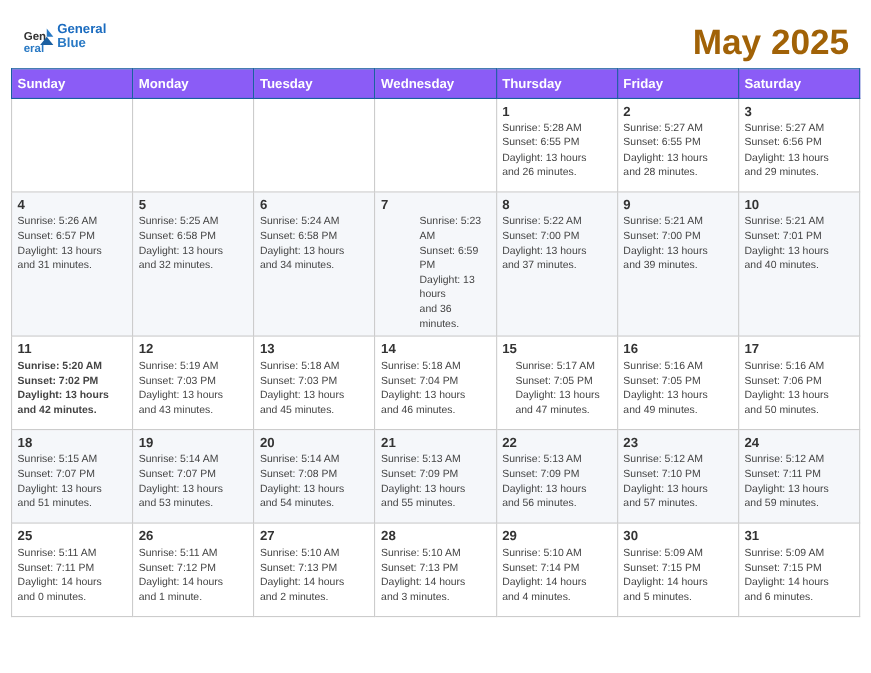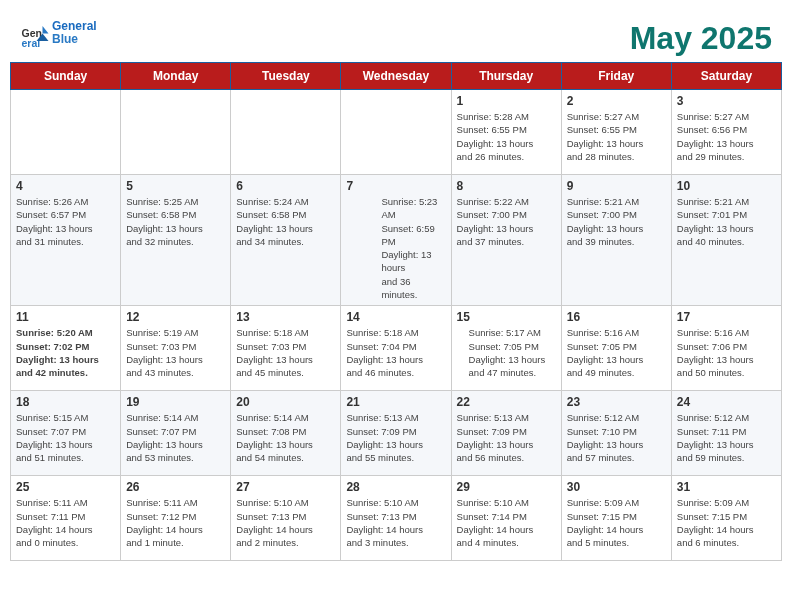--- a/index.html
+++ b/index.html
@@ -33,35 +33,35 @@
       width: 30px;
       height: 30px;
       margin-right: 2px;
     }
     .title-block {
       text-align: right;
     }
     .month-title {
       font-size: 32px;
       font-weight: bold;
-      color: #0f766e;
+      color: #a16207;
     }
     .location-title {
       font-size: 14px;
       color: #555;
     }
     table {
       width: 100%;
       border-collapse: collapse;
       table-layout: fixed;
     }
     thead tr th {
-      background-color: #b91c1c;
+      background-color: #8b5cf6;
       color: white;
-      text-align: center;
+      text-align: left;
       padding: 6px 5px;
       font-size: 12px;
       border: 1px solid #1a5fa0;
     }
     tbody tr td {
       border: 1px solid #ccc;
       vertical-align: top;
       padding: 4px 5px;
       font-size: 10px;
       color: #333;

